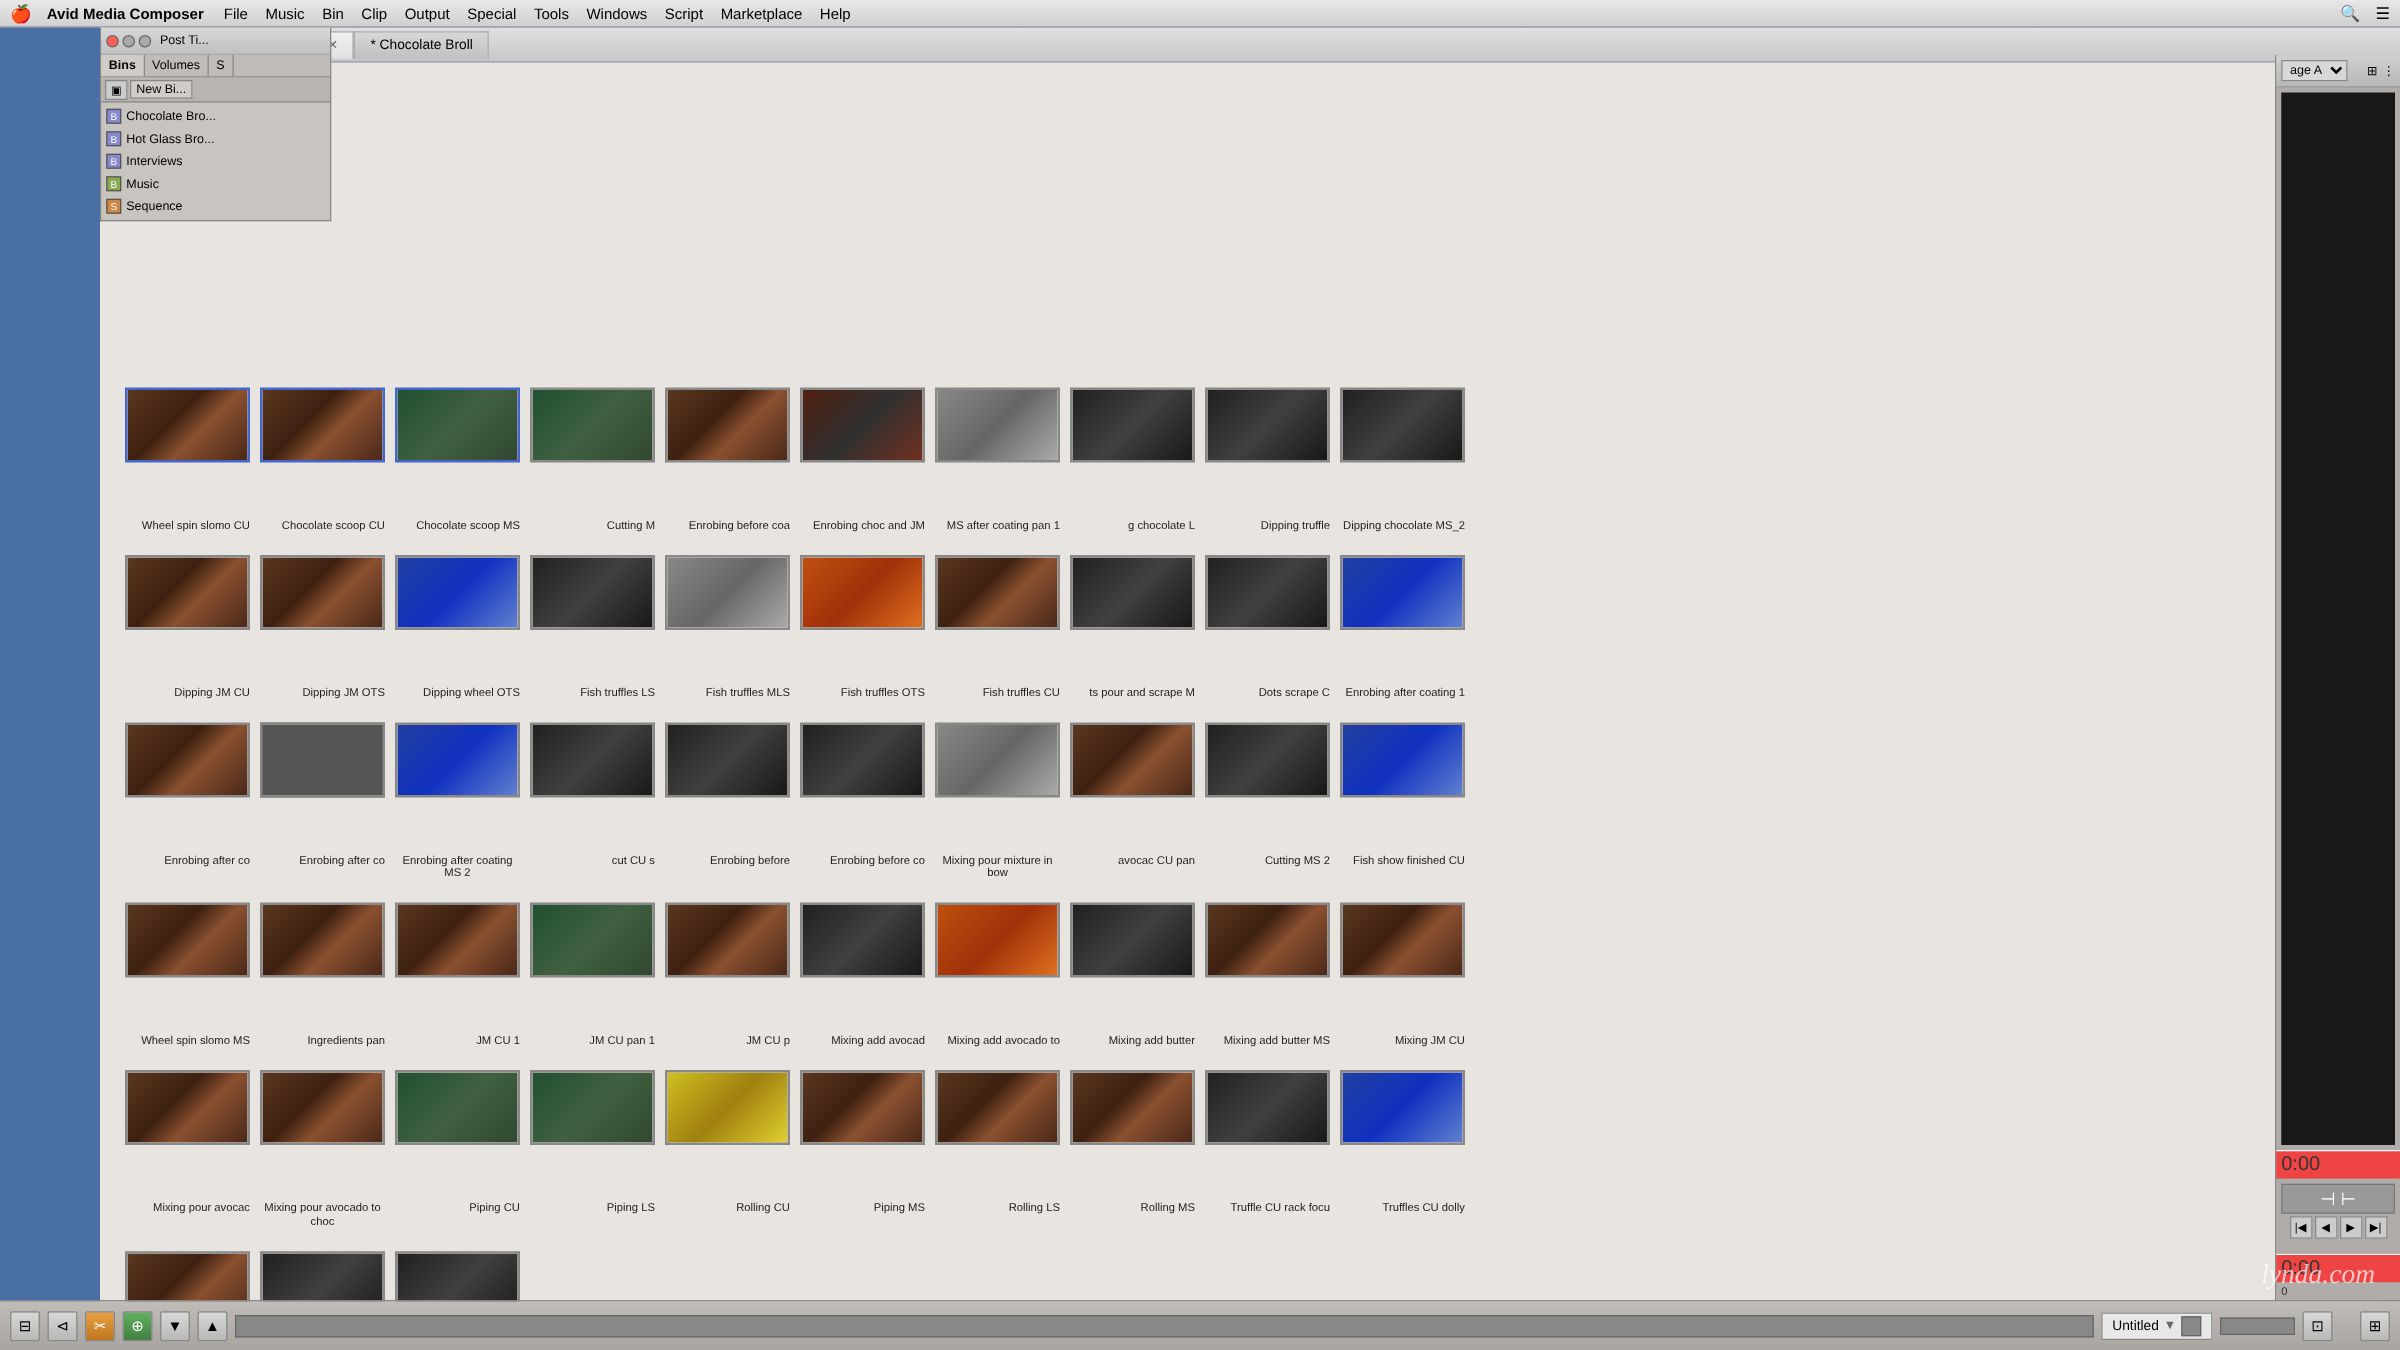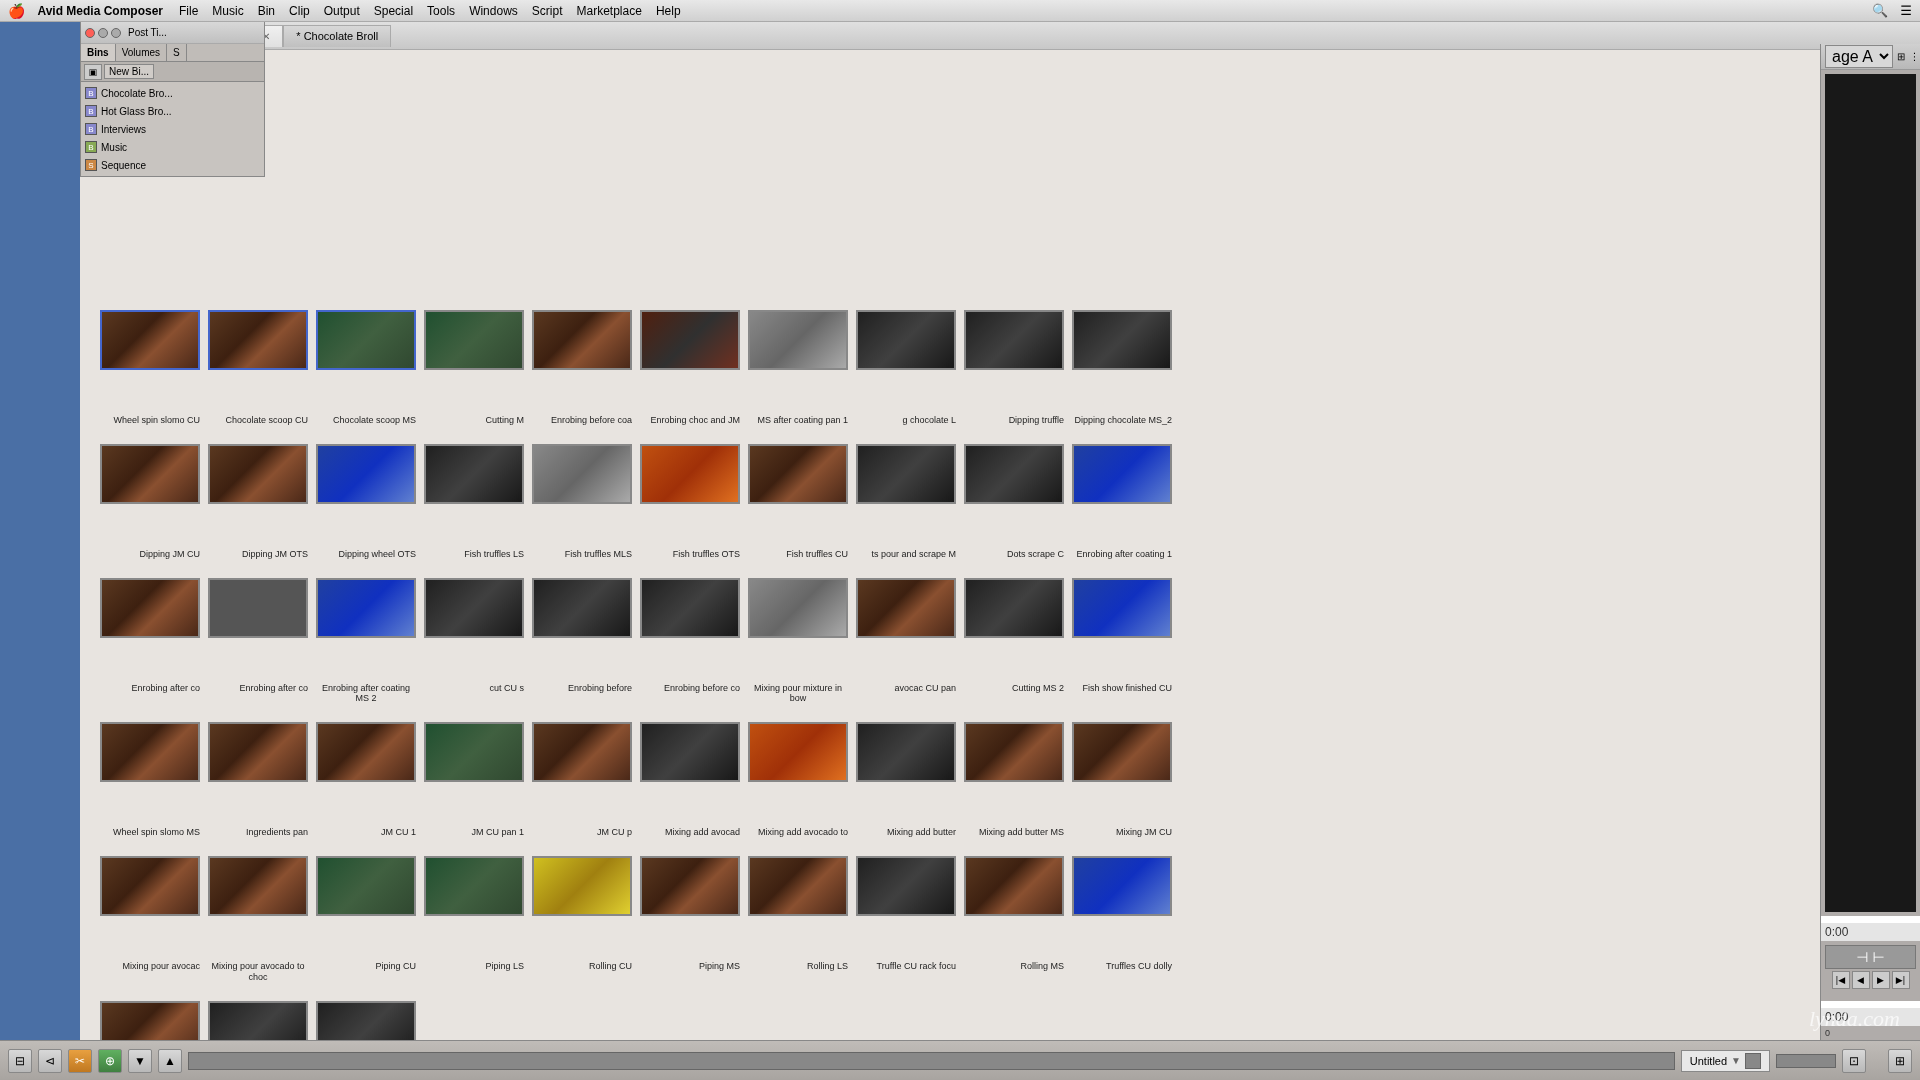--- a/index.html
+++ b/index.html
@@ -396,34 +396,34 @@
       border-bottom: 1px solid #999;
       display: flex;
       align-items: center;
       padding: 0 4px;
       gap: 4px;
       font-size: 10px;
     }
     .monitor-select {
       background: #d8d8d8;
       border: 1px solid #888;
-      font-size: 16px;
+      font-size: 10px;
       padding: 1px 2px;
     }
     .monitor-screen {
       flex: 1;
       background: #181818;
       margin: 4px;
     }
     .monitor-timecode {
-      font-size: 12px;
+      font-size: 16px;
       color: #333;
       padding: 2px 4px;
-      background: #e5e5e5;
-      border-top: 7px solid #ffffff;
+      background: #ef4444;
+      border-top: 1px solid #ffffff;
     }
     .monitor-btn {
       width: 18px;
       height: 18px;
       background: #ccc;
       border: 1px solid #888;
       display: flex;
       align-items: center;
       justify-content: center;
       font-size: 9px;
@@ -776,29 +776,29 @@
               <div class="clip-label">Piping MS</div>
             </div>
             <div class="clip-item">
               <div class="clip-thumb">
                 <div class="clip-thumb-inner thumb-brown"></div>
               </div>
               <div class="clip-label">Rolling LS</div>
             </div>
             <div class="clip-item">
               <div class="clip-thumb">
+                <div class="clip-thumb-inner thumb-brown"></div>
+              </div>
+              <div class="clip-label">Rolling MS</div>
+            </div>
+            <div class="clip-item">
+              <div class="clip-thumb">
                 <div class="clip-thumb-inner thumb-dark"></div>
               </div>
               <div class="clip-label">Truffle CU rack focu</div>
-            </div>
-            <div class="clip-item">
-              <div class="clip-thumb">
-                <div class="clip-thumb-inner thumb-brown"></div>
-              </div>
-              <div class="clip-label">Rolling MS</div>
             </div>
             <div class="clip-item">
               <div class="clip-thumb">
                 <div class="clip-thumb-inner thumb-blue"></div>
               </div>
               <div class="clip-label">Truffles CU dolly</div>
             </div>
           </div>
           <div style="display: flex; gap: 8px; margin-bottom: 8px; width: 100%;">
             <div class="clip-item">

